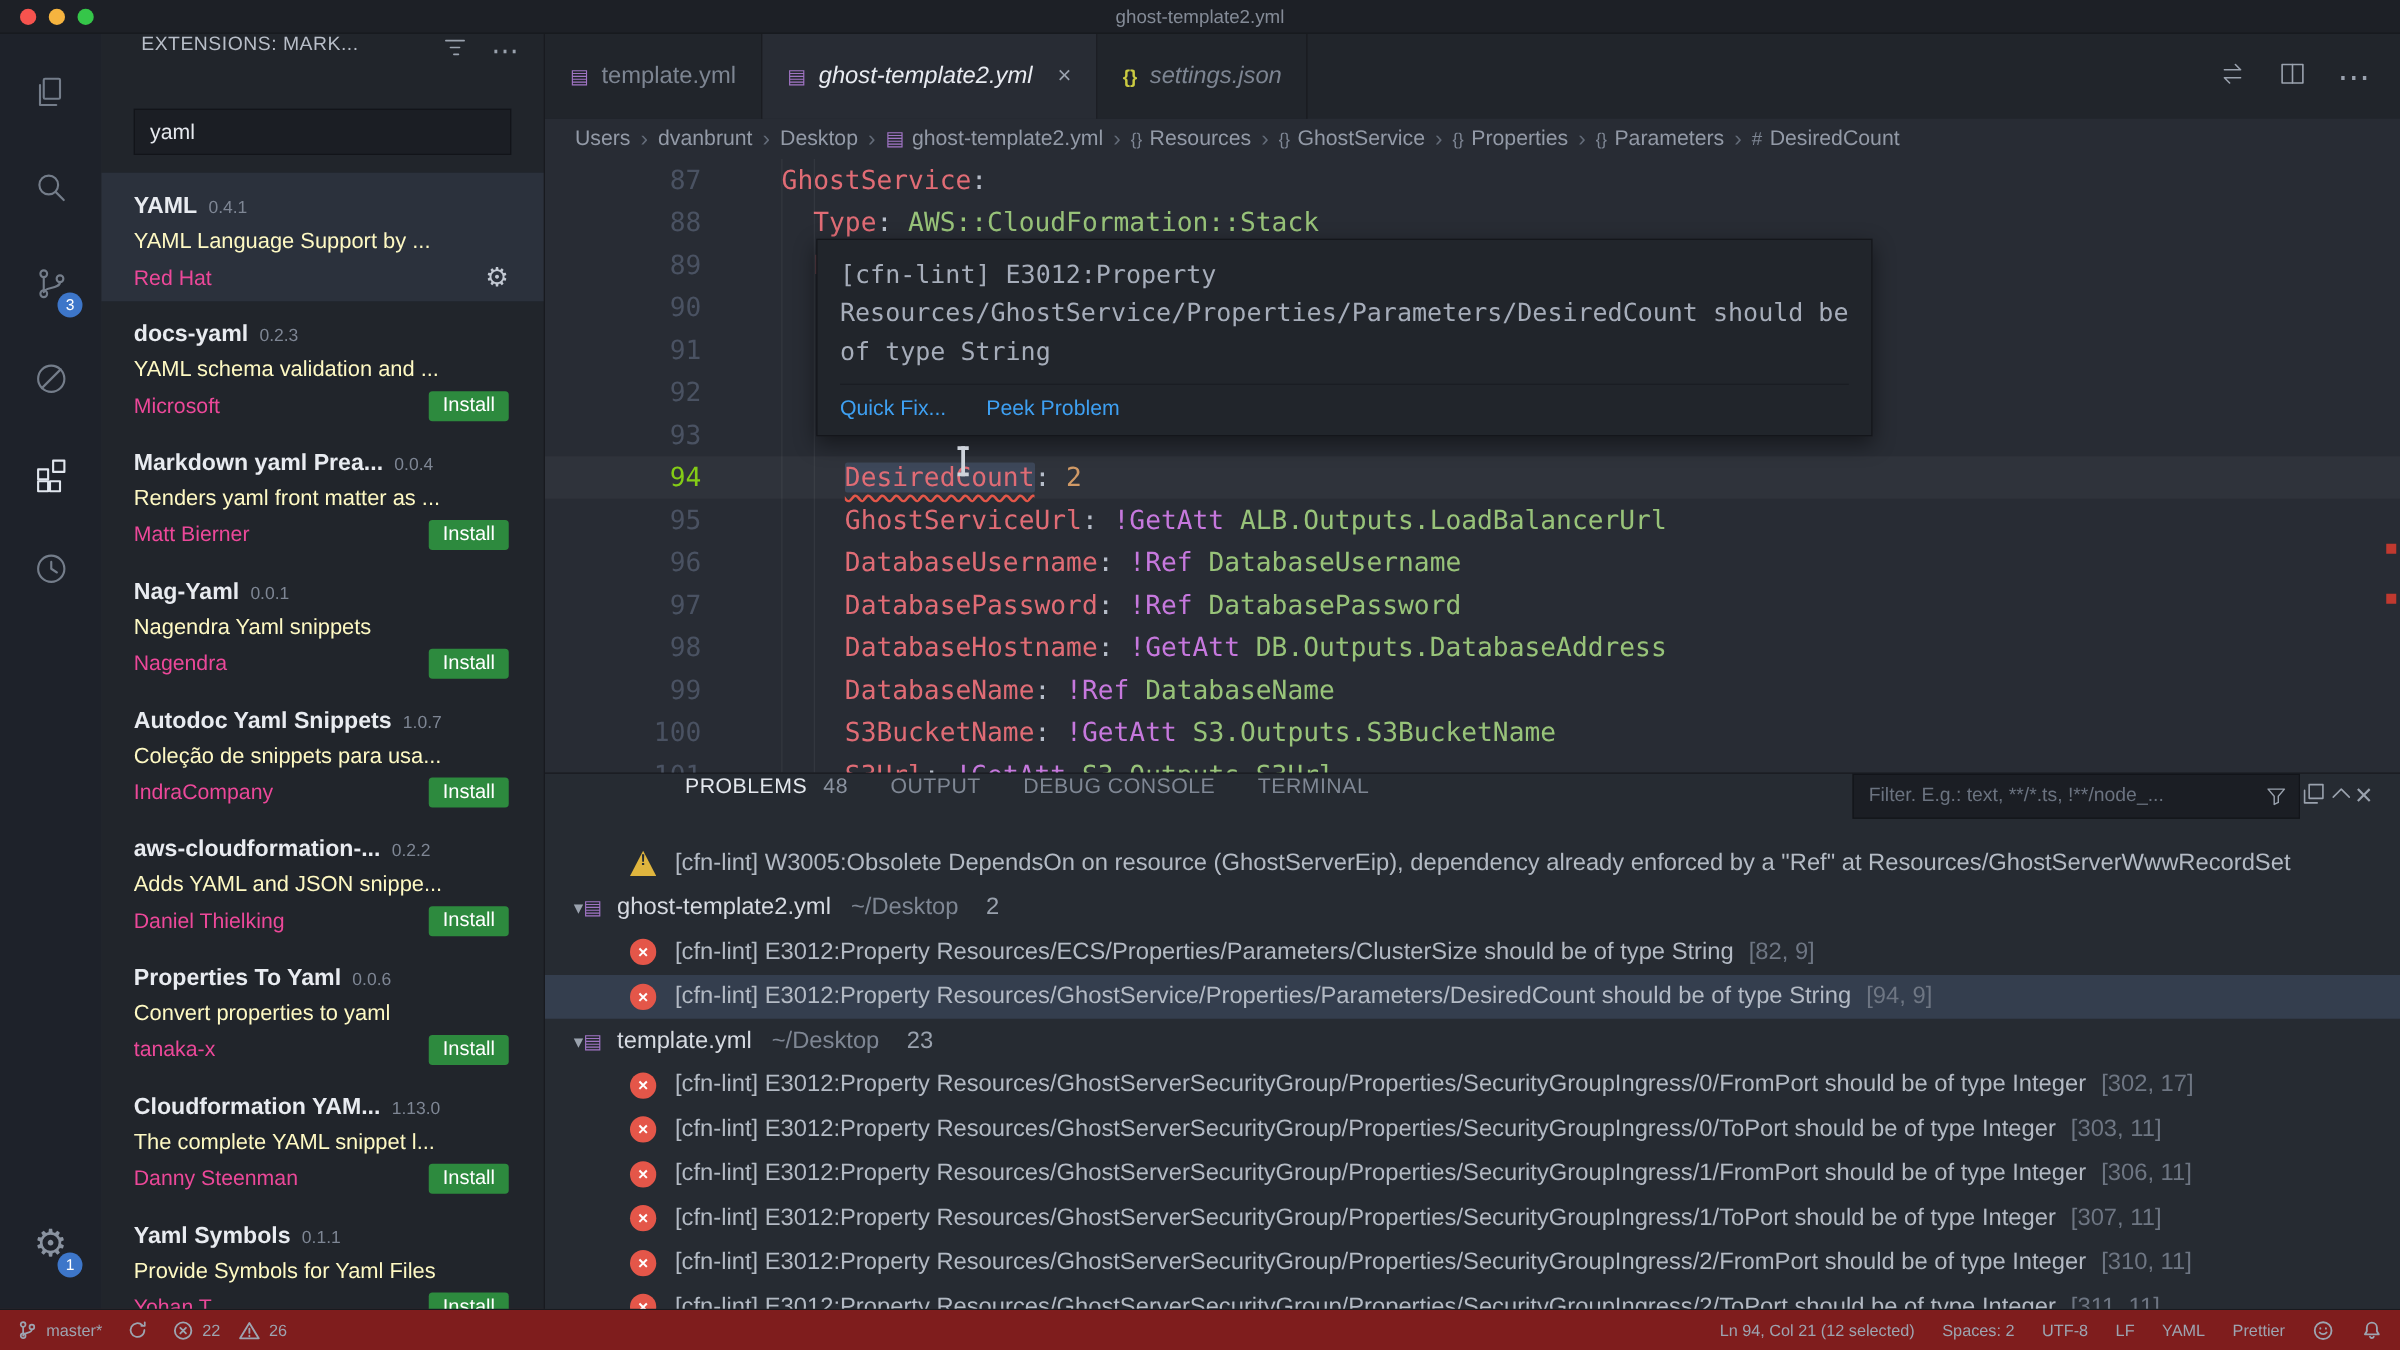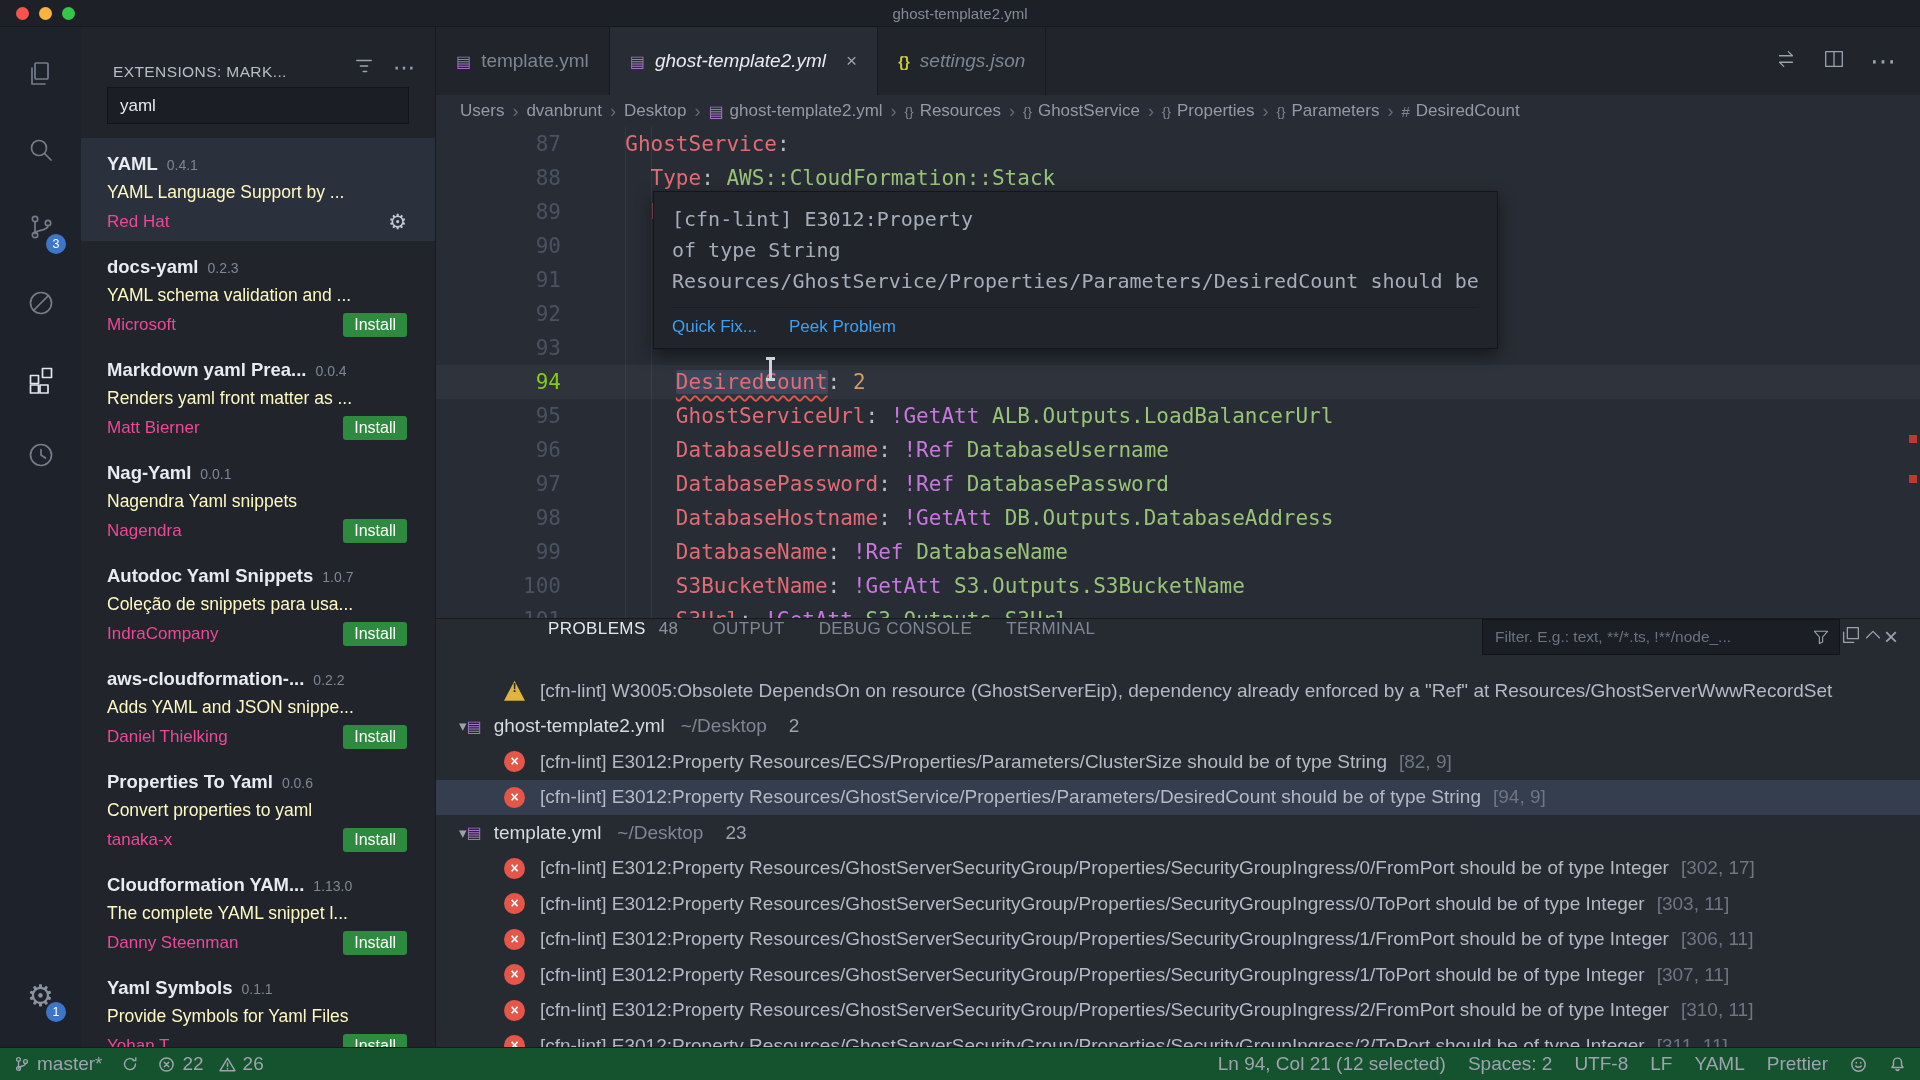--- a/index.html
+++ b/index.html
@@ -23,21 +23,21 @@
   .abitem{width:81px;height:76px;display:flex;align-items:center;justify-content:center;
     color:#747d8a;position:relative;cursor:pointer}
   .abitem.active{color:#e1e6ee}
   .abbadge{position:absolute;right:15px;bottom:11px;min-width:20px;height:20px;border-radius:10px;
     background:#3d76c9;color:#fff;font-size:12.5px;display:flex;align-items:center;justify-content:center;padding:0 4px}
   .absettings{margin-top:auto;margin-bottom:14px;font-size:30px;color:#8a93a0}
   .aicon{stroke:currentColor;fill:none;stroke-width:1.7;stroke-linecap:round;stroke-linejoin:round}
 
   
   .sidebar{width:355px;background:#21252b;flex-shrink:0;display:flex;flex-direction:column;border-right:1px solid #181a1f}
-  .sbheader{height:54px;display:flex;align-items:flex-end;padding:0 20px 0 32px;flex-shrink:0}
+  .sbheader{height:54px;display:flex;align-items:flex-start;padding:0 20px 0 32px;flex-shrink:0}
   .sbtitle{flex:1;font-size:15.5px;color:#b8bec8;letter-spacing:.4px;white-space:nowrap;overflow:hidden}
   .sbhicons{display:flex;gap:18px;align-items:center;color:#9aa2ae}
   .sbhicons .ell{font-size:22px;line-height:10px}
   .sbsearch{margin:6px 26px 14px;height:37px;background:#1b1e24;border:1px solid #121419;color:#e6e9ee;
     font-size:17px;padding:0 12px;outline:none;font-family:"Liberation Sans",sans-serif}
   .extlist{flex:1;overflow:hidden}
   .ext{height:103px;padding:15px 24px 0 26px;cursor:pointer}
   .ext.sel{background:#2b313c}
   .xr1{display:flex;align-items:baseline;gap:9px;margin-bottom:7px}
   .xname{font-size:18.5px;font-weight:bold;color:#e8ebf0;white-space:nowrap}
@@ -124,22 +124,22 @@
   .picon.warn{background:#dfb53e;color:#262b32;clip-path:polygon(50% 2%,100% 98%,0 98%);border-radius:0;
     font-size:12.5px;font-weight:bold;align-items:flex-end;padding-bottom:2px}
   .ptext{color:#b3bac4}
   .ploc{color:#6e7683;margin-left:12px}
   .pchev{color:#9aa2ae;font-size:15px}
   .pfname{color:#d6dae1;margin-left:12px}
   .pfpath{color:#7e8693;margin-left:16px}
   .pfcount{color:#9aa2ae;margin-left:22px}
 
   
-  .statusbar{height:33px;background:#14532d;border-top:1px solid #181a1f;display:flex;align-items:center;
-    padding:0 14px;font-size:19px;color:#9da4b0}
+  .statusbar{height:33px;background:#7f1d1d;border-top:1px solid #181a1f;display:flex;align-items:center;
+    padding:0 14px;font-size:13px;color:#9da4b0}
   .sbleft{display:flex;align-items:center;gap:20px}
   .sbright{margin-left:auto;display:flex;align-items:center;gap:22px}
   .sbitem{display:flex;align-items:center;gap:7px;cursor:pointer;white-space:nowrap}
   .sic{stroke:currentColor;fill:none;stroke-width:1.4;stroke-linecap:round;stroke-linejoin:round}
 </style>
 </head>
 <body>
 
 <div class="window">
 
@@ -458,22 +458,22 @@
             </div>
             <div class="cl">
               <div class="gut">101</div>
               <div class="lc"><span class="tk-pl">      </span><span class="tk-k">S3Url</span><span class="tk-p">:</span><span class="tk-pl"> </span><span class="tk-t">!GetAtt</span><span class="tk-pl"> </span><span class="tk-s">S3.Outputs.S3Url</span></div>
             </div>
           </div>
 
         <div class="hover">
           <div class="hmsg">
             <div>[cfn-lint] E3012:Property</div>
+            <div>Resources/GhostService/Properties/Parameters/DesiredCount should be</div>
             <div>of type String</div>
-            <div>Resources/GhostService/Properties/Parameters/DesiredCount should be</div>
           </div>
           <div class="hactions">
             <span class="hlink">Quick Fix...</span>
             <span class="hlink">Peek Problem</span>
           </div>
         </div>
 
         <div class="ruler">
           <span class="rmark m1"></span>
           <span class="rmark m2"></span>

